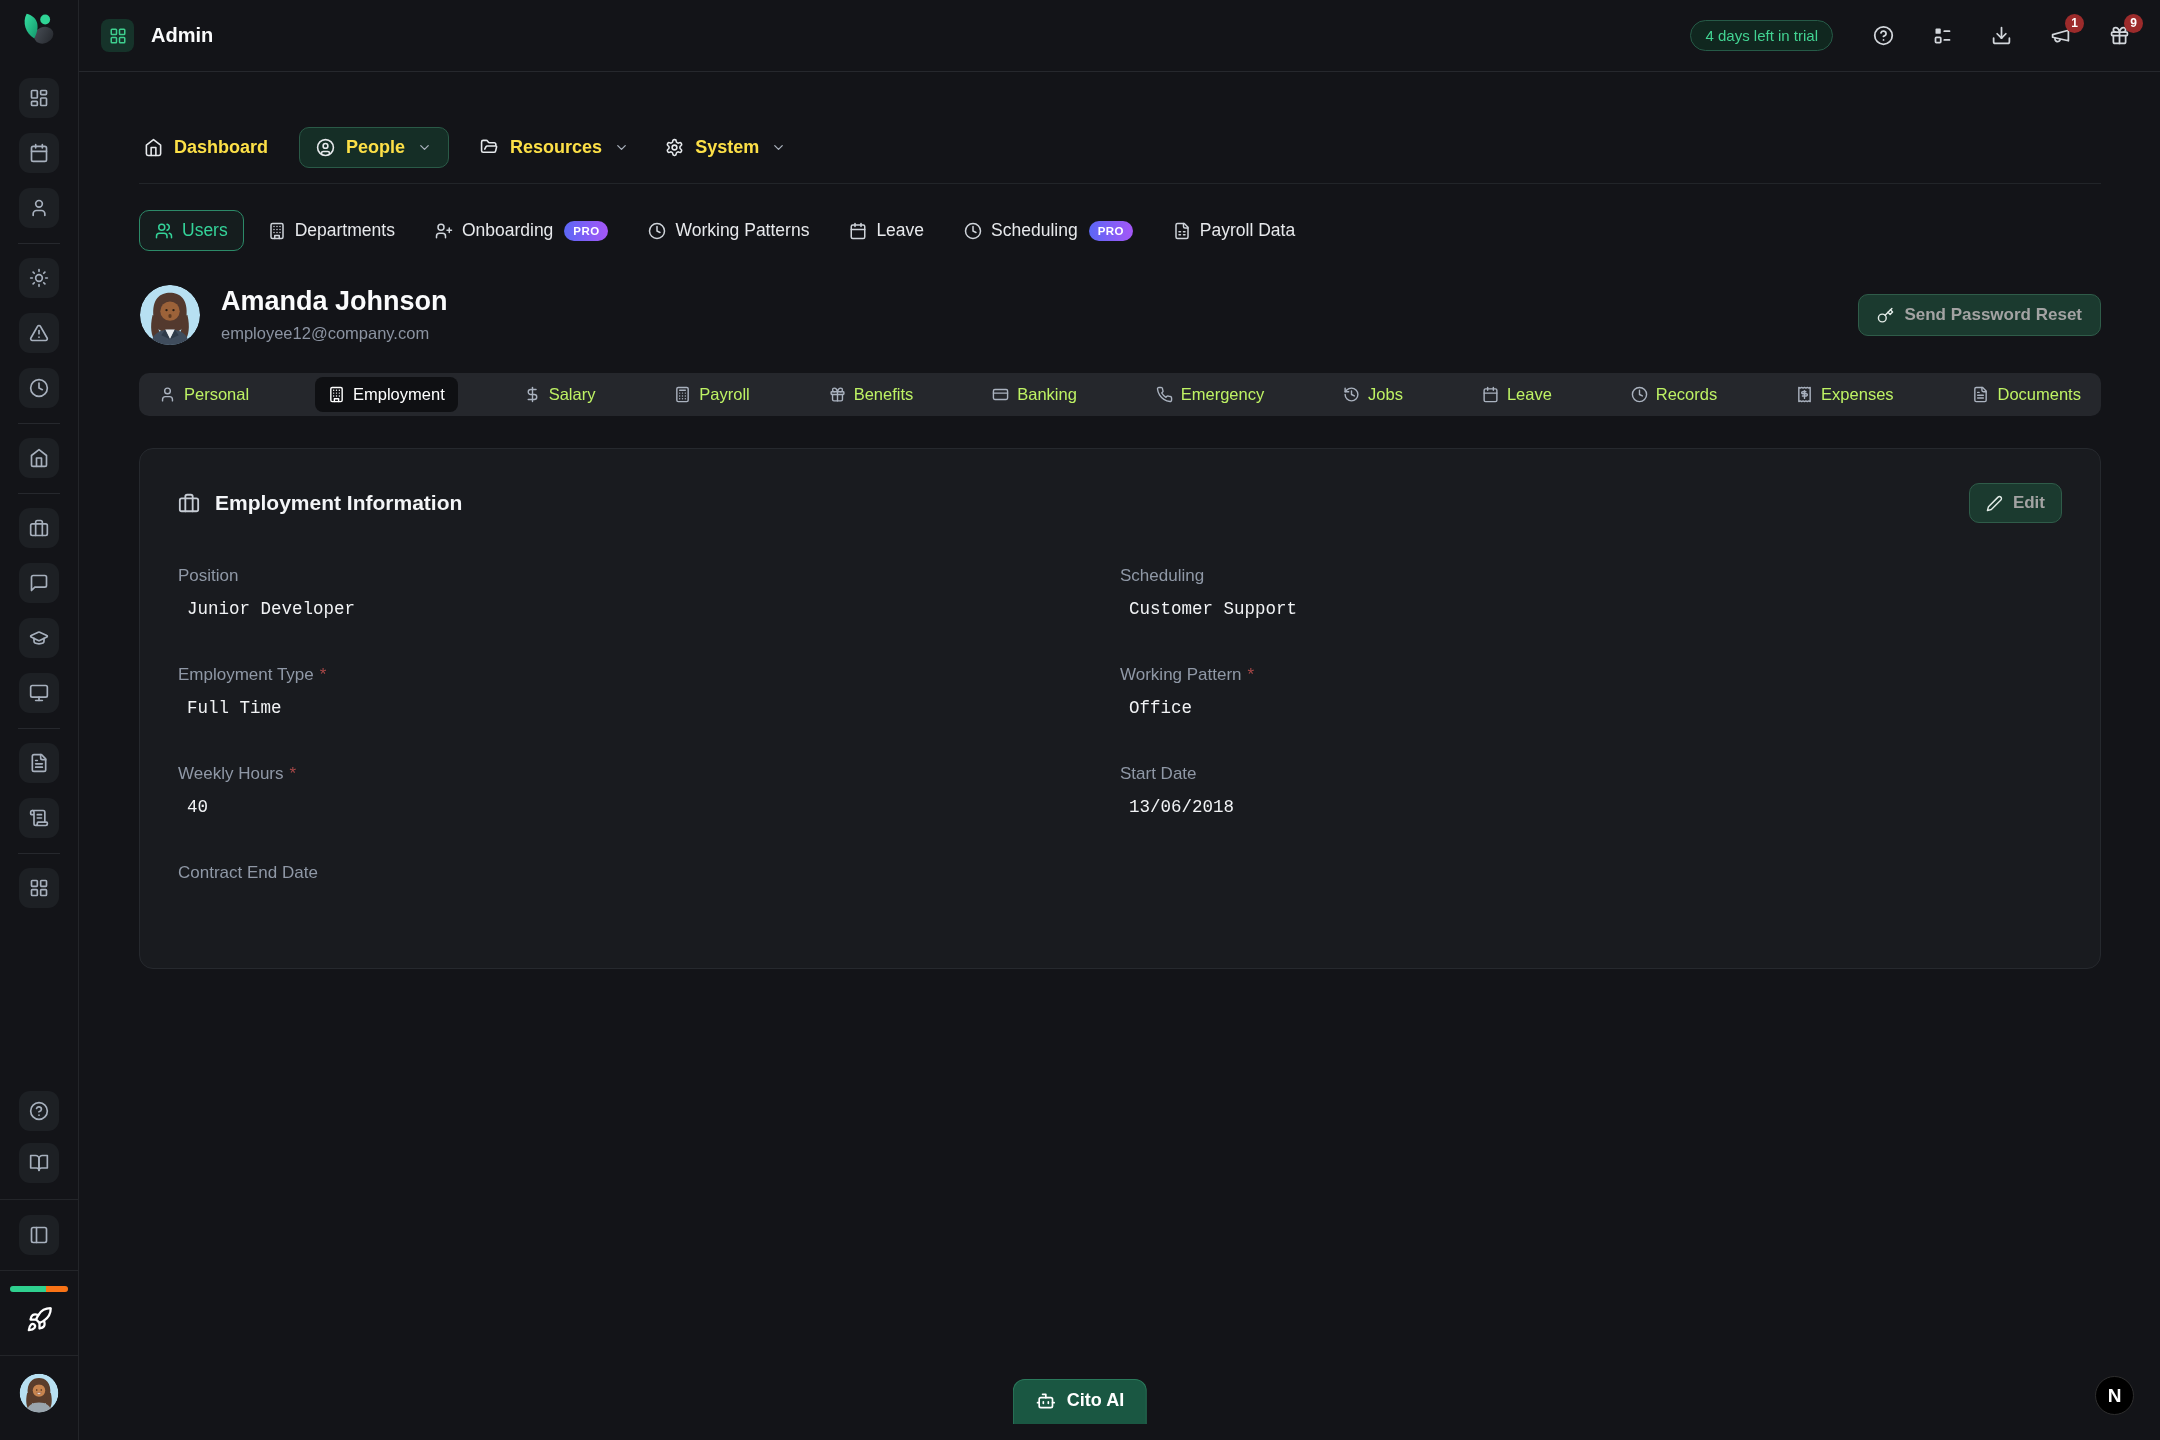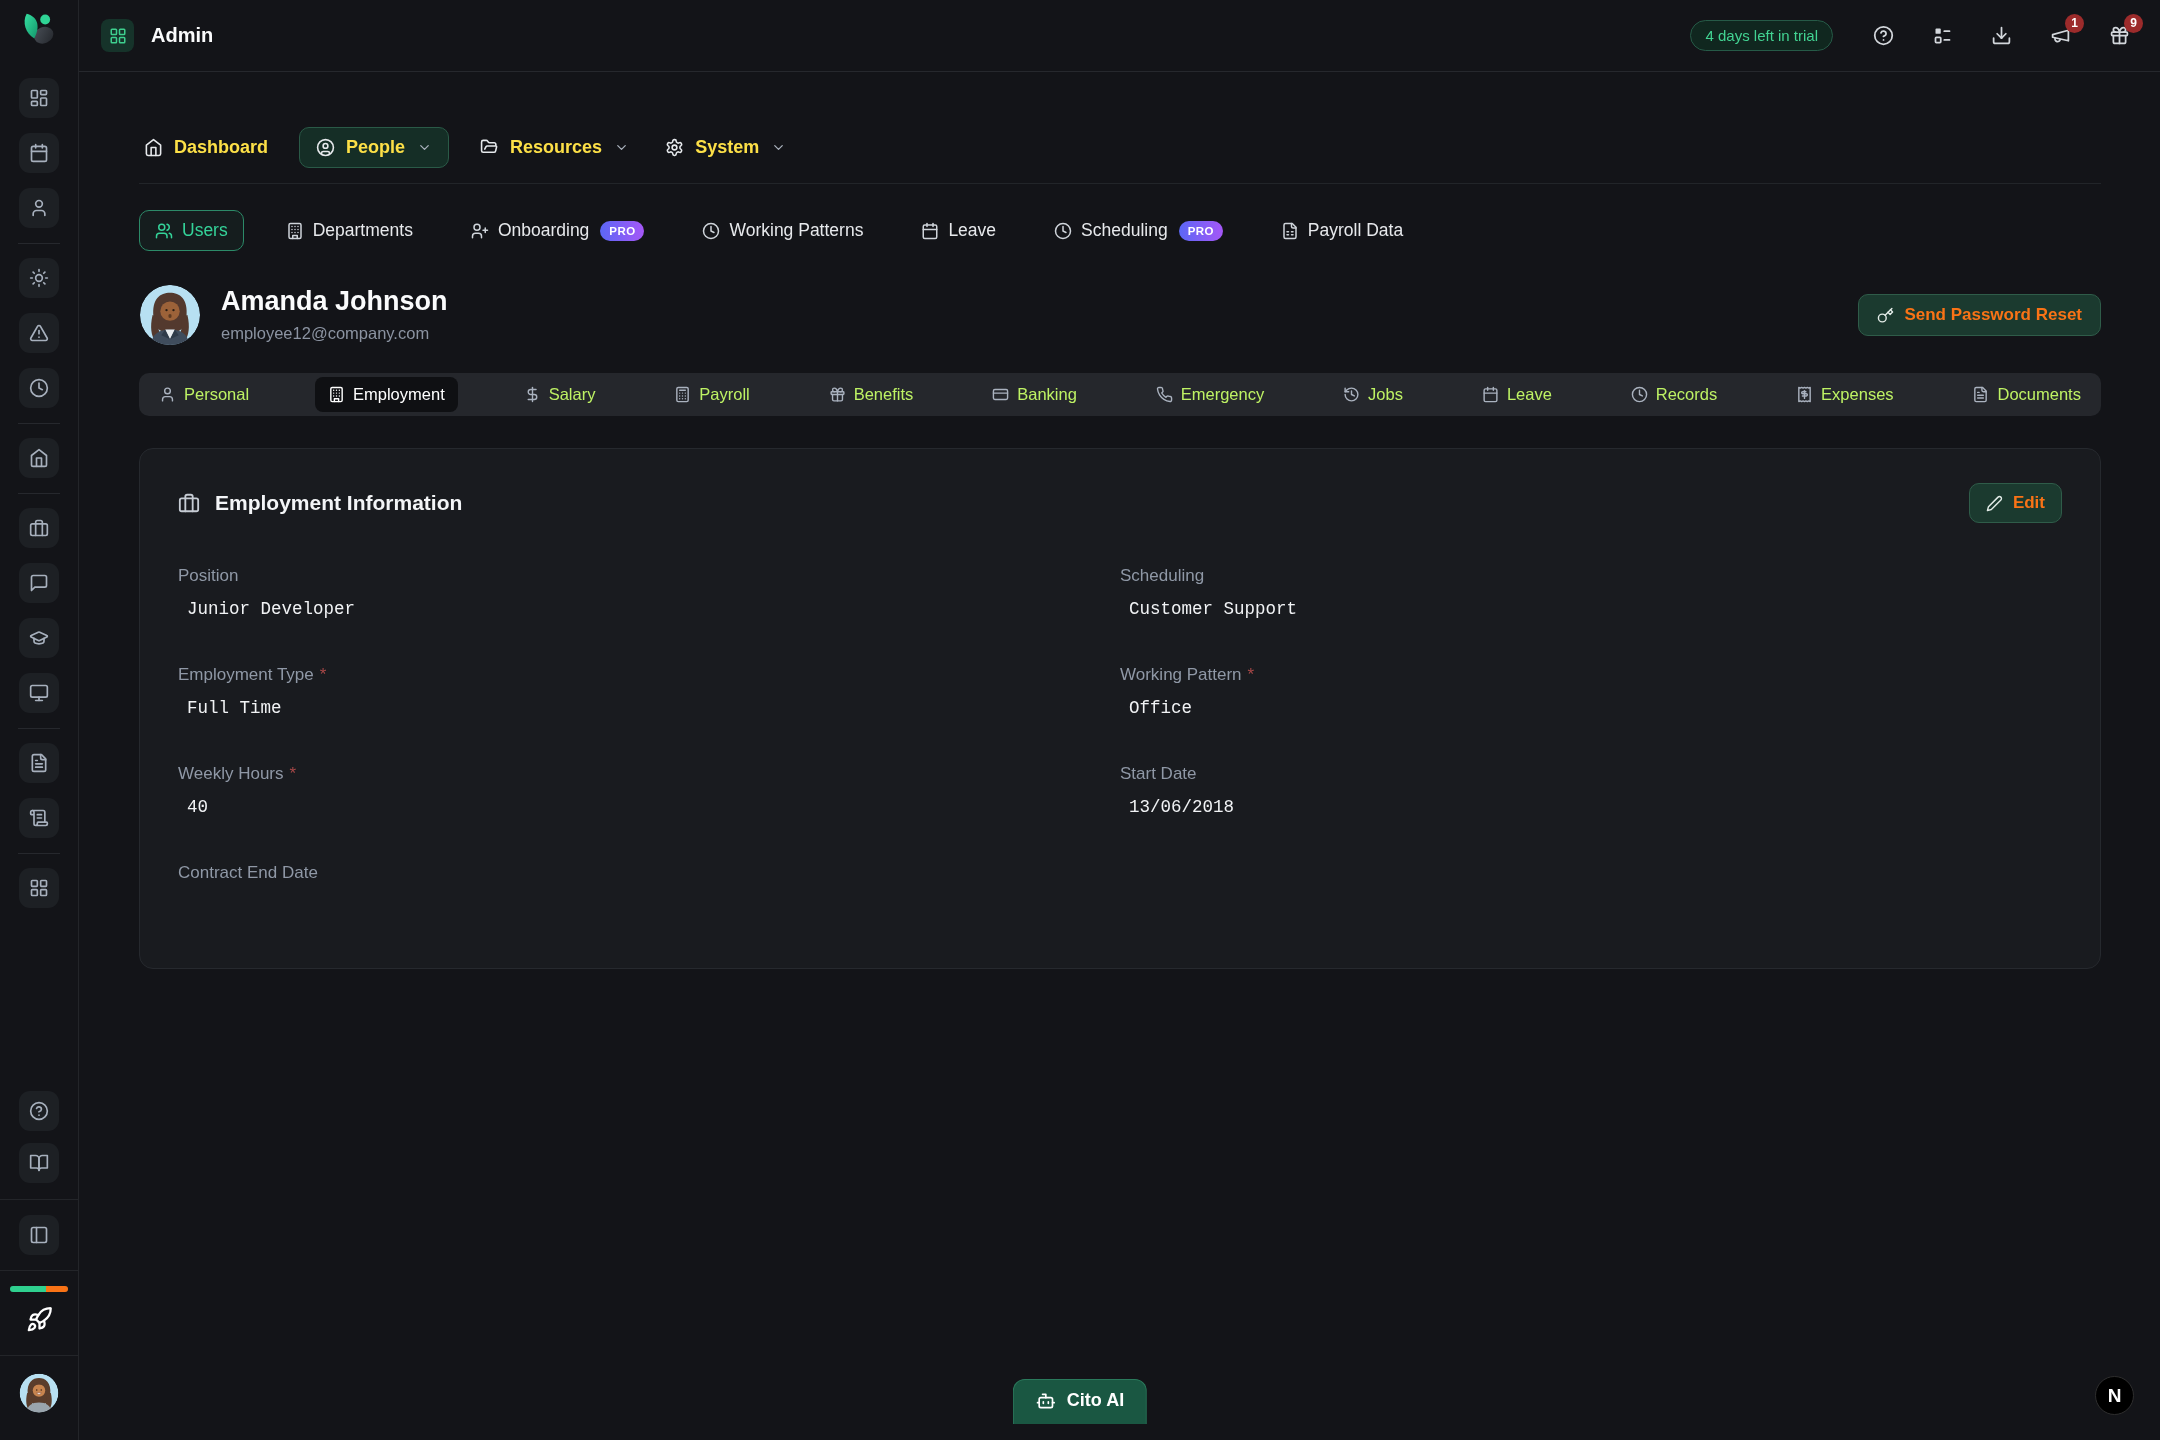--- a/index.html
+++ b/index.html
@@ -52,37 +52,37 @@
   
   .main { position:absolute; left:80px; top:60px; right:0; bottom:0; padding:67px 59px 0; }
   .nav-row { display:flex; align-items:center; gap:26px; }
   .nav-item { display:flex; gap:11px; font-size:18px; font-weight:600; color:#fde047;
               background:transparent; border:1px solid transparent; padding:9px 4px; border-radius:10px; }
   .nav-item .ic { font-size:19px; color:#e6e9ec; }
   .nav-item.pill { background:#152e26; border-color:#2a5a47; padding:9px 16px; }
   .nav-item .chev { font-size:15px; color:#aab2bd; margin-left:1px; }
   .nav-divider { height:1px; background:#222529; margin-top:15px; }
 
-  .tabs-row { display:flex; gap:26px; margin-top:26px; }
+  .tabs-row { display:flex; gap:8px; margin-top:26px; }
   .tab { display:flex; align-items:center; gap:9px; padding:9px 15px; border-radius:10px; font-size:17.5px;
          color:#e7e9ec; background:transparent; border:1px solid transparent; }
   .tab .ic { font-size:18px; color:#cfd4da; }
   .tab.active { color:#34d399; border-color:#2c8a68; background:rgba(52,211,153,.05); }
   .tab.active .ic { color:#34d399; }
   .pro-badge { font-size:11.5px; font-weight:700; color:#fff; padding:4px 9px; border-radius:999px;
                background:linear-gradient(90deg,#5b67f5,#a557f7); letter-spacing:.4px; margin-left:2px; }
 
   .profile-row { display:flex; align-items:center; margin-top:33px; }
   .avatar-lg { width:62px; height:62px; border-radius:50%; overflow:hidden; flex:none; }
   .profile-info { margin-left:20px; }
   .profile-name { font-size:27px; font-weight:700; color:#fafbfc; line-height:1.1; }
   .profile-email { font-size:16.5px; color:#8b93a1; margin-top:7px; }
 
   .btn { display:flex; align-items:center; gap:10px; background:#1b3a2f; border:1px solid #2f5c49; border-radius:10px;
-         color:#f97316; font-size:17px; font-weight:600; padding:10px 18px; white-space:nowrap; }
+         color:#a3a3a3; font-size:17px; font-weight:600; padding:10px 18px; white-space:nowrap; }
   .btn .ic { font-size:17px; color:#e3ece8; }
   .profile-row .btn { margin-left:auto; }
 
   .subtabs { display:flex; align-items:center; justify-content:space-between; background:#25272c; border-radius:10px;
              margin-top:27px; padding:4px 7px; }
   .subtab { display:flex; align-items:center; gap:8px; padding:8px 13px; border-radius:8px; font-size:16.5px;
             color:#bef264; background:transparent; border:none; }
   .subtab .ic { font-size:17px; color:#aab2bf; }
   .subtab.active { background:#0f1013; color:#ffffff; }
   .subtab.active .ic { color:#ffffff; }

